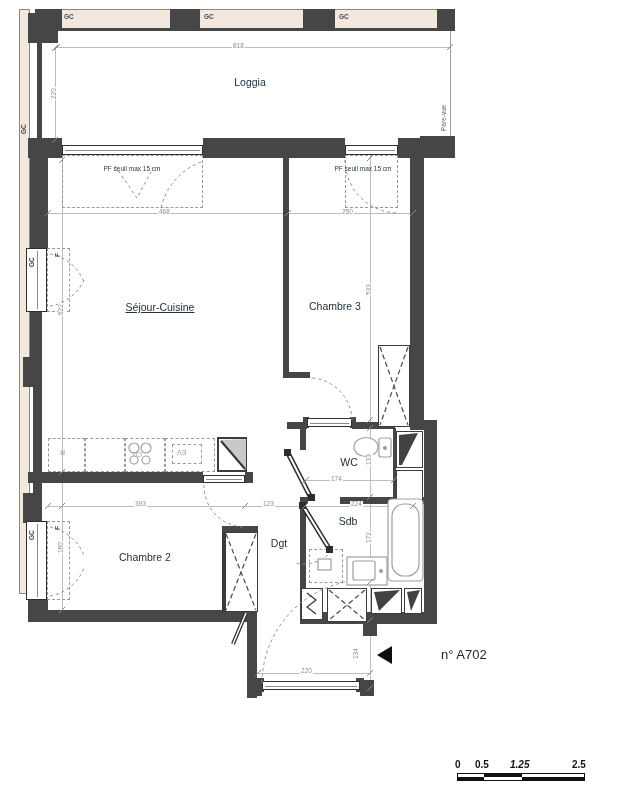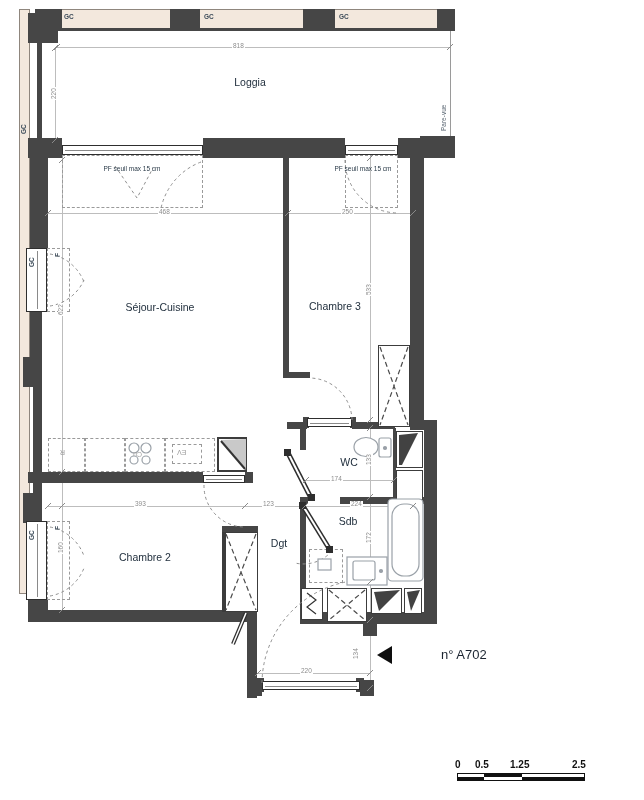--- a/index.html
+++ b/index.html
@@ -233,21 +233,21 @@
   <div class="gc rotv" style="left:55px;top:257px;">F</div>
   <div class="gc rotv" style="left:55px;top:530px;">F</div>
   <div class="note rotv" style="left:441px;top:131px;color:#56636f;">Pare-vue</div>
   <div class="note" style="left:76px;top:166px;width:112px;">PF seuil max 15 cm</div>
   <div class="note" style="left:324px;top:166px;width:78px;">PF seuil max 15 cm</div>
   <div class="ktxt rotf" style="left:60px;top:449px;">R</div>
   <div class="ktxt rotf" style="left:133px;top:451px;">Cu</div>
   <div class="ktxt rotf" style="left:177px;top:449px;">EV</div>
 
   <div class="roomlbl" style="left:210px;top:77px;width:80px;">Loggia</div>
-  <div class="roomlbl" style="left:105px;top:302px;width:110px;">Séjour-Cuisine</div>
+  <div class="roomlbl" style="left:105px;top:302px;width:110px;text-decoration:underline;">Séjour-Cuisine</div>
   <div class="roomlbl" style="left:300px;top:301px;width:70px;">Chambre 3</div>
   <div class="roomlbl" style="left:110px;top:552px;width:70px;">Chambre 2</div>
   <div class="roomlbl" style="left:337px;top:457px;width:24px;">WC</div>
   <div class="roomlbl" style="left:333px;top:516px;width:30px;">Sdb</div>
   <div class="roomlbl" style="left:264px;top:538px;width:30px;">Dgt</div>
 
   <div class="dimtxt" style="left:232px;top:43px;">818</div>
   <div class="dimtxt rotv" style="left:51px;top:100px;">220</div>
   <div class="dimtxt" style="left:158px;top:209px;">468</div>
   <div class="dimtxt" style="left:341px;top:209px;">250</div>
@@ -261,21 +261,21 @@
   <div class="dimtxt rotv" style="left:366px;top:544px;">172</div>
   <div class="dimtxt rotv" style="left:58px;top:554px;">160</div>
   <div class="dimtxt" style="left:300px;top:668px;">220</div>
   <div class="dimtxt rotv" style="left:353px;top:660px;">134</div>
 
   <div id="unit-tag">n° A702</div>
 
 
   <div class="sclbl" style="left:455px;top:760px;">0</div>
   <div class="sclbl" style="left:475px;top:760px;">0.5</div>
-  <div class="sclbl" style="left:510px;top:760px;">1.25</div>
+  <div class="sclbl" style="left:510px;top:760px;font-style:italic;">1.25</div>
   <div class="sclbl" style="left:572px;top:760px;">2.5</div>
   <div id="scalebar">
     <div class="sb swh" style="width:26px;"></div>
     <div class="sb sk" style="width:38px;"></div>
     <div class="sb swh" style="width:62px;"></div>
     <div class="sb sk" style="width:26px;"></div>
     <div class="sb swh" style="width:38px;"></div>
     <div class="sb sk" style="width:62px;"></div>
   </div>
 

